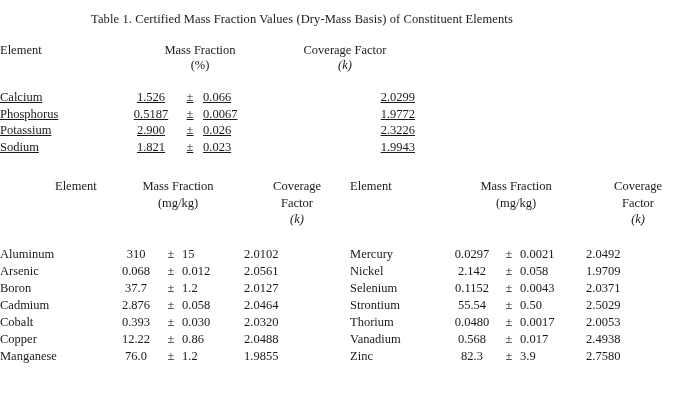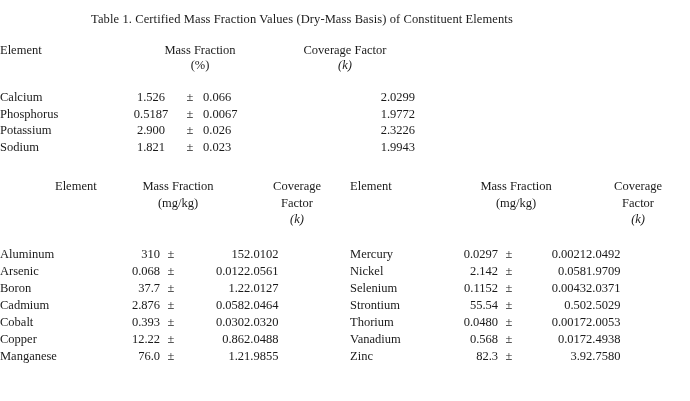--- a/index.html
+++ b/index.html
@@ -43,21 +43,21 @@
   .th-cf   { width: 140px; text-align: center; }
   .sub     { font-size: 12.5px; text-align: center; }
   .ital    { font-style: italic; }
   .spacer-row td { height: 16px; }
 
   .c-el  { padding-left: 175px; text-align: left; white-space: nowrap; }
   .c-val { text-align: center;  width: 52px; padding-right: 0; white-space: nowrap;}
   .c-pm  { text-align: center; width: 26px; }
   .c-unc { text-align: left;   width: 72px; padding-left: 4px; white-space: nowrap;}
   .c-cov { text-align: right;   width: 90px; padding-left: 34px; white-space: nowrap;}
-  .top-table tr.data td { line-height: 16.5px; }
+  .top-table tr.data td { line-height: 16.5px; text-decoration: underline; }
 
   
   .bottom {
     position: absolute;
     top: 178px;
     left: 0;
     width: 690px;
     font-size: 12.5px;
   }
   .bottom table {
@@ -69,23 +69,23 @@
     padding: 0;
     vertical-align: top;
     font-weight: normal;
   }
   .bh { text-align: center; line-height: 16.5px; }
   .bh.left-al { text-align: left; }
   .hdr-row td { padding-bottom: 0; }
   .gap-row td { height: 18px; }
 
   .b-el   { text-align: left;  padding-left: 55px; white-space: nowrap; }
-  .b-val  { text-align: right; white-space: nowrap; }
+  .b-val  { text-align: center; white-space: nowrap; }
   .b-pm   { text-align: center; white-space: nowrap; }
-  .b-unc  { text-align: right; padding-left: 6px; white-space: nowrap; }
+  .b-unc  { text-align: left; padding-left: 6px; white-space: nowrap; }
   .b-cov  { text-align: left; padding-left: 16px; white-space: nowrap; }
   .rowline td { line-height: 17px; }
 
   
   col.c1 { width: 112px; }  
   col.c2 { width: 48px;  }  
   col.c3 { width: 22px;  }  
   col.c4 { width: 62px;  }  
   col.c5 { width: 106px; }  
   col.c6 { width: 96px;  }  

